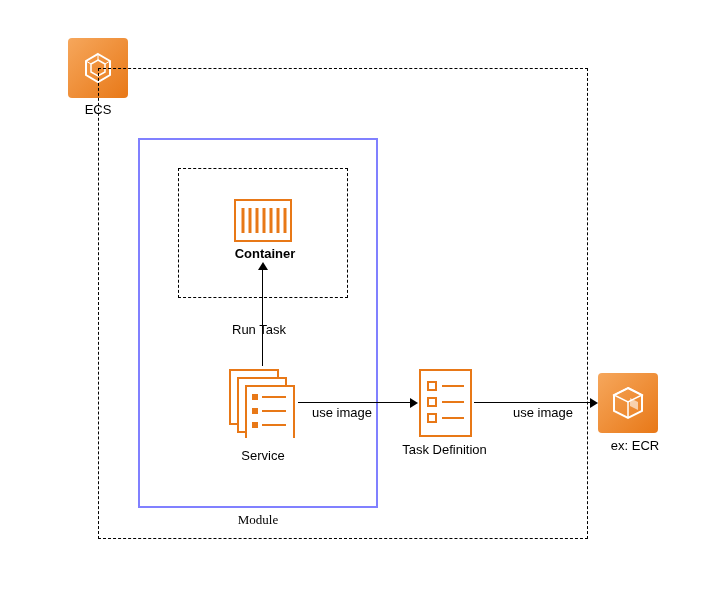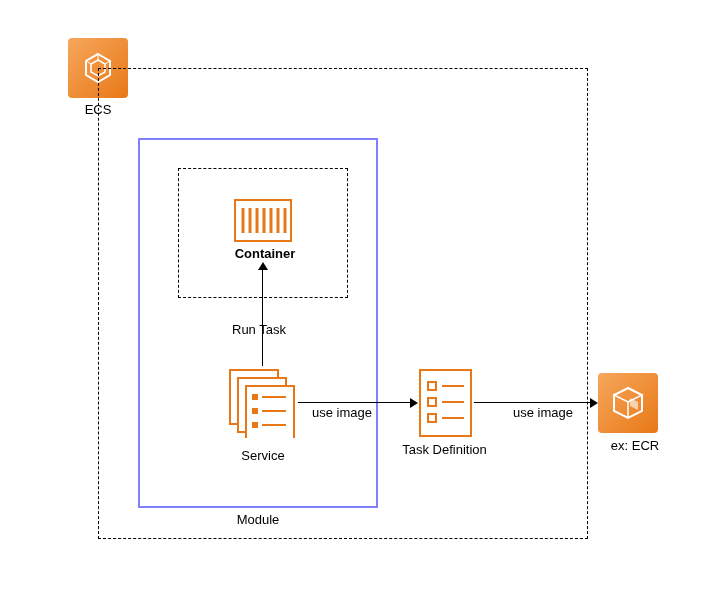--- a/index.html
+++ b/index.html
@@ -55,21 +55,21 @@
     <line x1="20" y1="6" x2="20" y2="12" stroke="#fff" stroke-width="1"></line>
     <line x1="32" y1="13" x2="27" y2="16" stroke="#fff" stroke-width="1"></line>
     <line x1="8" y1="13" x2="13" y2="16" stroke="#fff" stroke-width="1"></line>
   </svg>
 </div>
 <div class="label" style="left:68px; top:102px; width:60px;">ECS</div>
 
 <div class="border-dashed" style="left:98px; top:68px; width:490px; height:471px;"></div>
 
 <div class="border-solid-purple" style="left:138px; top:138px; width:240px; height:370px;"></div>
-<div class="label" style="left:138px; top:512px; width:240px;">Module</div>
+<div class="label" style="left:138px; top:512px; width:240px;font-family:Liberation Serif, serif;">Module</div>
 
 <div class="border-dashed" style="left:178px; top:168px; width:170px; height:130px;"></div>
 
 <div style="position:absolute; left:233px; top:198px; width:60px; height:45px;">
   <svg width="60" height="45" viewBox="0 0 60 45">
     <rect x="2" y="2" width="56" height="41" fill="#fff" stroke="#e87817" stroke-width="2"></rect>
     <line x1="10" y1="10" x2="10" y2="35" stroke="#e87817" stroke-width="3"></line>
     <line x1="17" y1="10" x2="17" y2="35" stroke="#e87817" stroke-width="3"></line>
     <line x1="24" y1="10" x2="24" y2="35" stroke="#e87817" stroke-width="3"></line>
     <line x1="31" y1="10" x2="31" y2="35" stroke="#e87817" stroke-width="3"></line>

